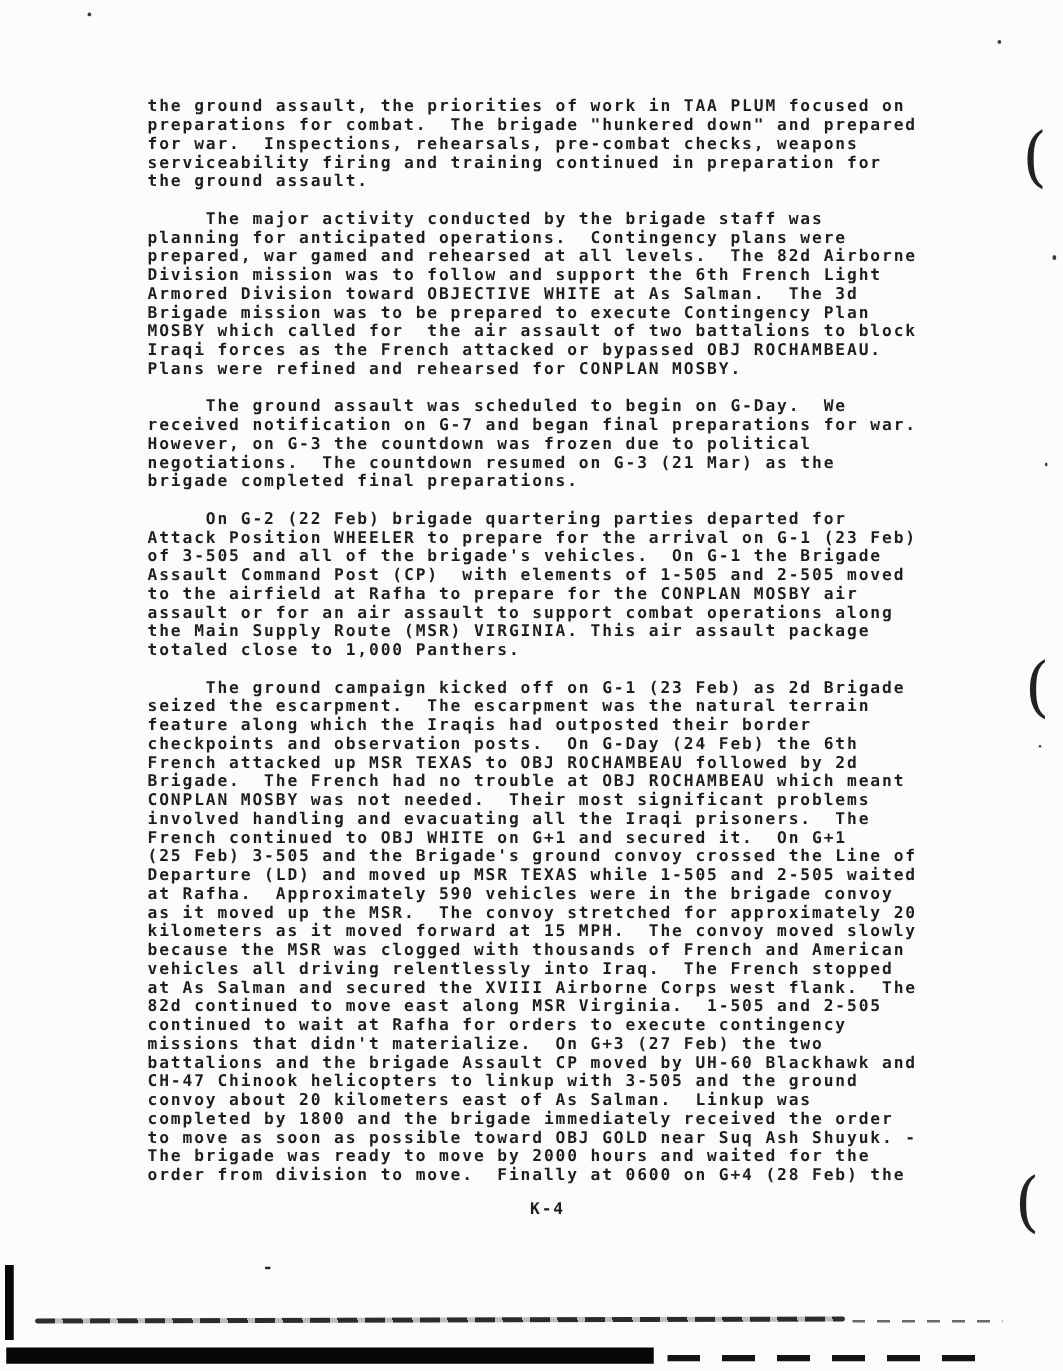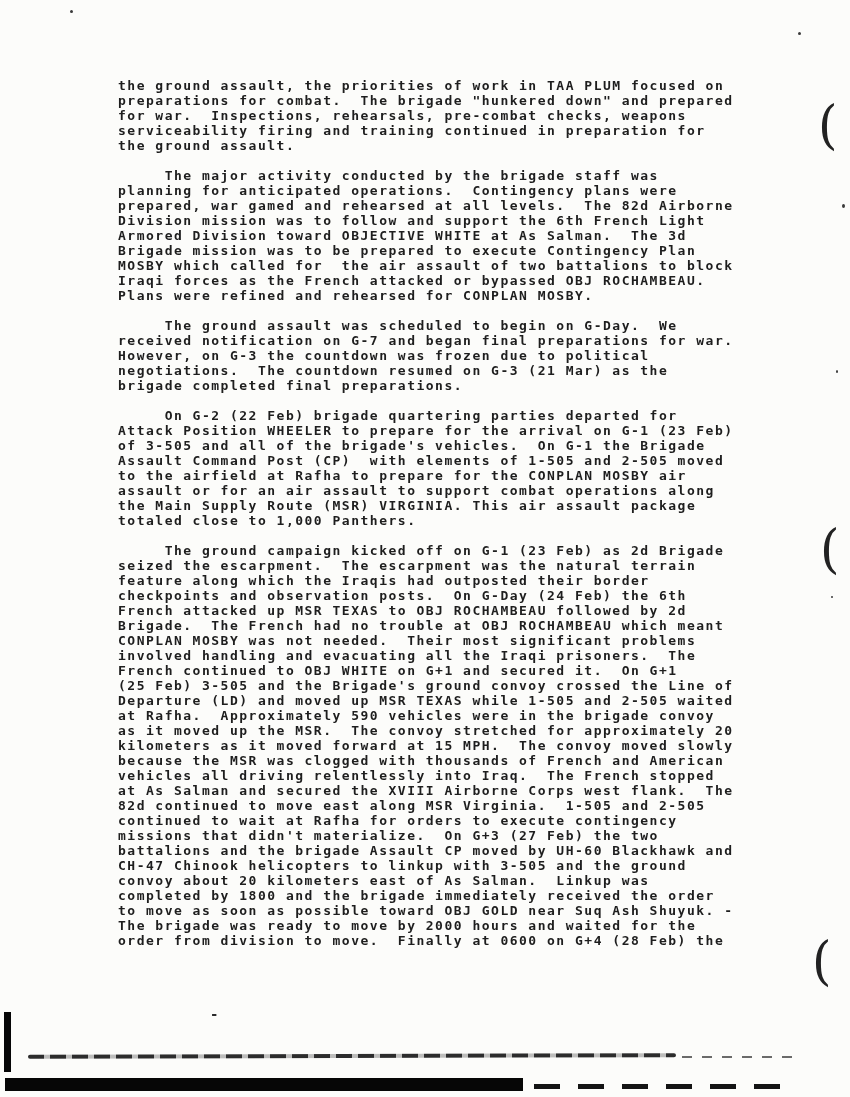--- a/index.html
+++ b/index.html
@@ -166,20 +166,21 @@
 missions that didn't materialize.  On G+3 (27 Feb) the two
 battalions and the brigade Assault CP moved by UH-60 Blackhawk and
 CH-47 Chinook helicopters to linkup with 3-505 and the ground
 convoy about 20 kilometers east of As Salman.  Linkup was
 completed by 1800 and the brigade immediately received the order
 to move as soon as possible toward OBJ GOLD near Suq Ash Shuyuk. -
 The brigade was ready to move by 2000 hours and waited for the
 order from division to move.  Finally at 0600 on G+4 (28 Feb) the</pre>
   </div>
 
+  <div class="page-number">K-4</div>
 
   <div class="paren-mark paren-1">(</div>
   <div class="paren-mark paren-2">(</div>
   <div class="paren-mark paren-3">(</div>
 
   <div class="speck speck-1"></div>
   <div class="speck speck-2"></div>
   <div class="speck speck-3"></div>
   <div class="speck speck-4"></div>
   <div class="speck speck-5"></div>

